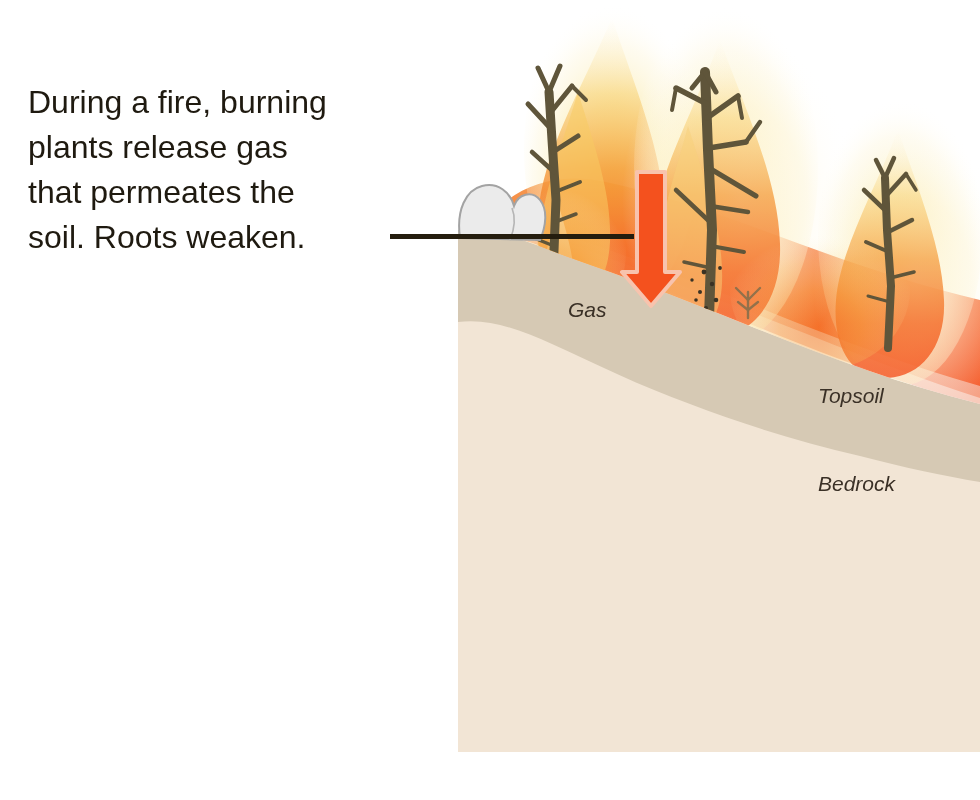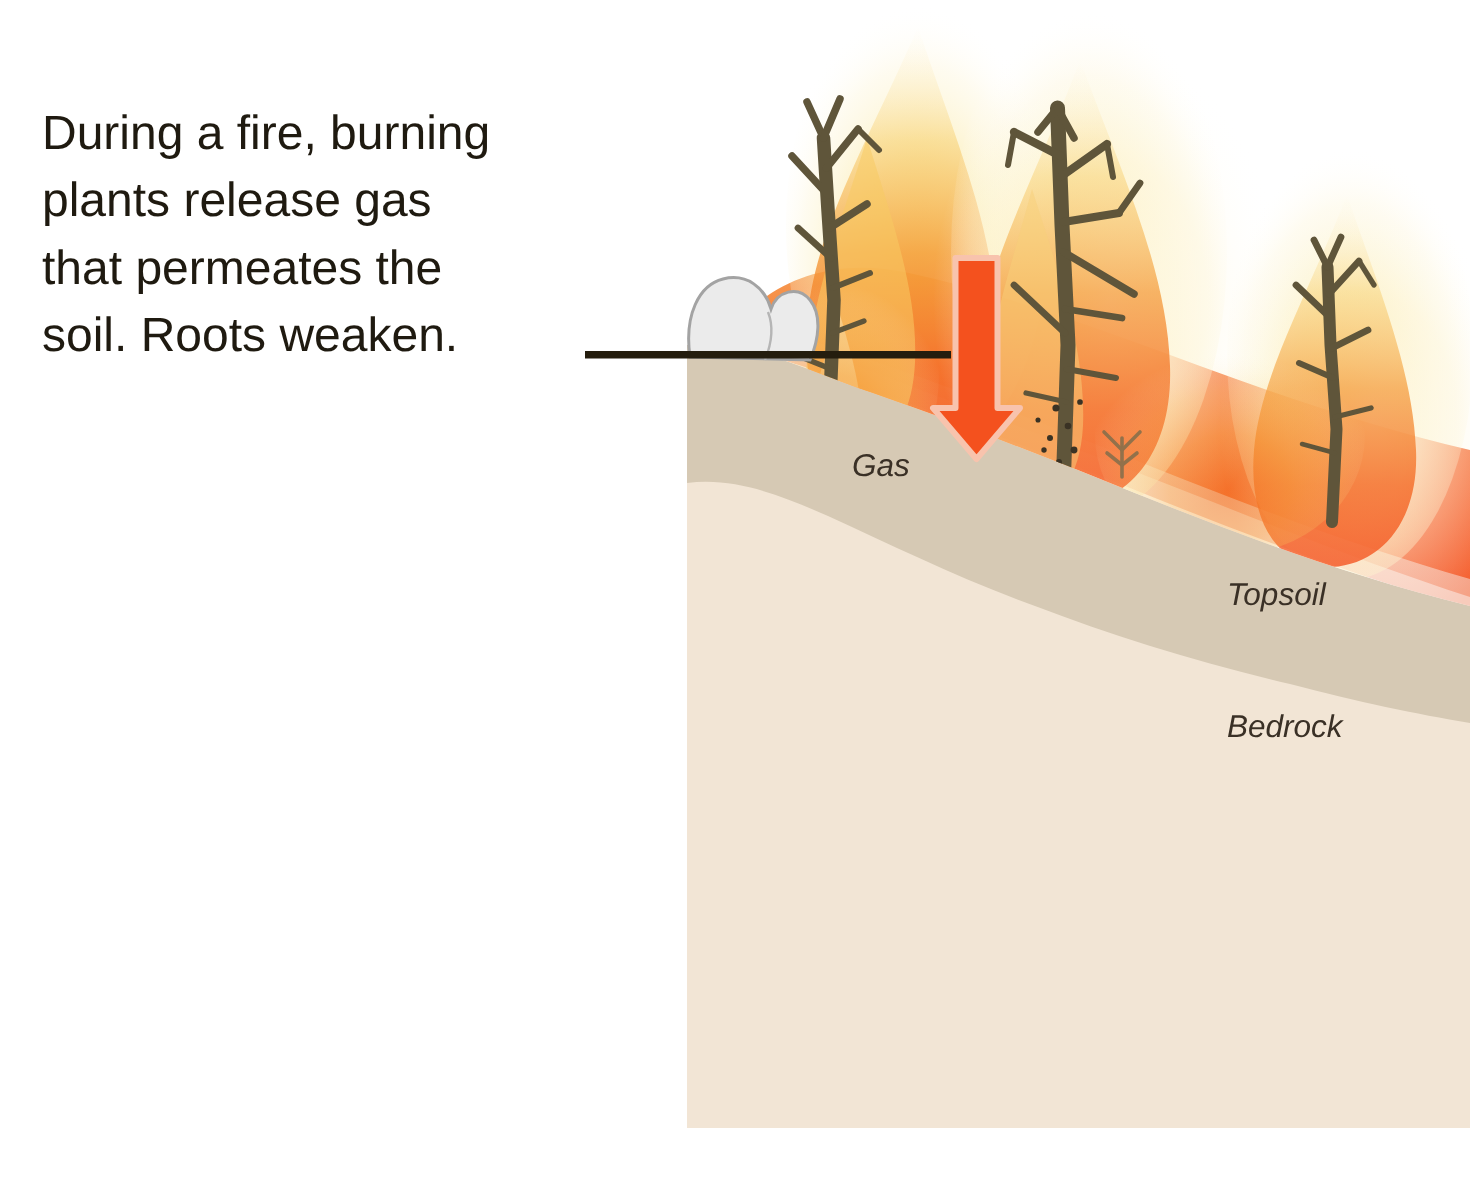--- a/index.html
+++ b/index.html
@@ -8,21 +8,21 @@
     background:#ffffff;
     font-family:"Liberation Sans", sans-serif;
     overflow:hidden;
     position:relative;
   }
   #stage{position:absolute;left:0;top:0;width:980px;height:800px;}
 
   
   #caption{
     position:absolute;
-    left:28px; top:66px;
+    left:28px; top:80px;
     width:400px;
     font-size:32px;
     line-height:45px;
     color:#1f1a10;
     white-space:pre-line;
     letter-spacing:0px;
   }
   #leader{
     position:absolute;
     left:390px; top:234px;

